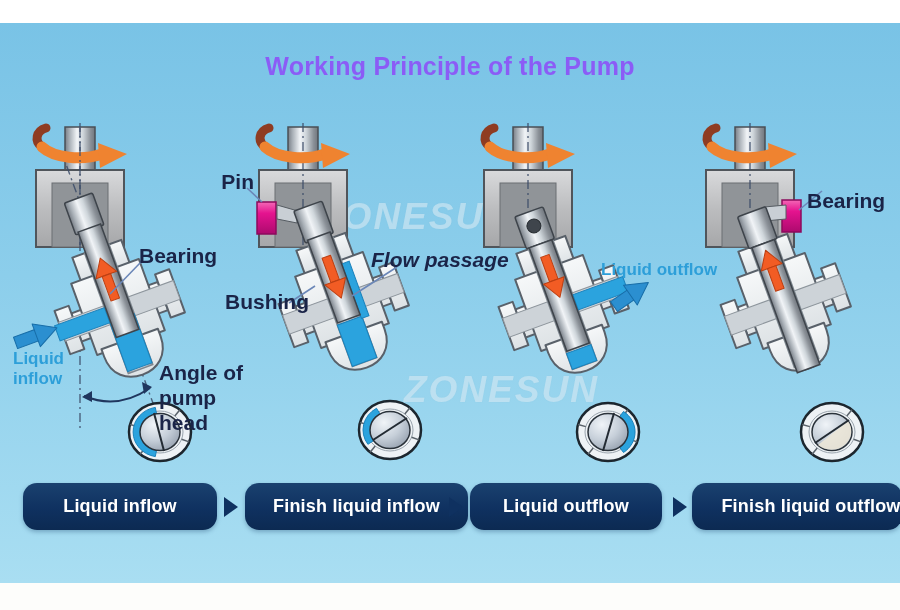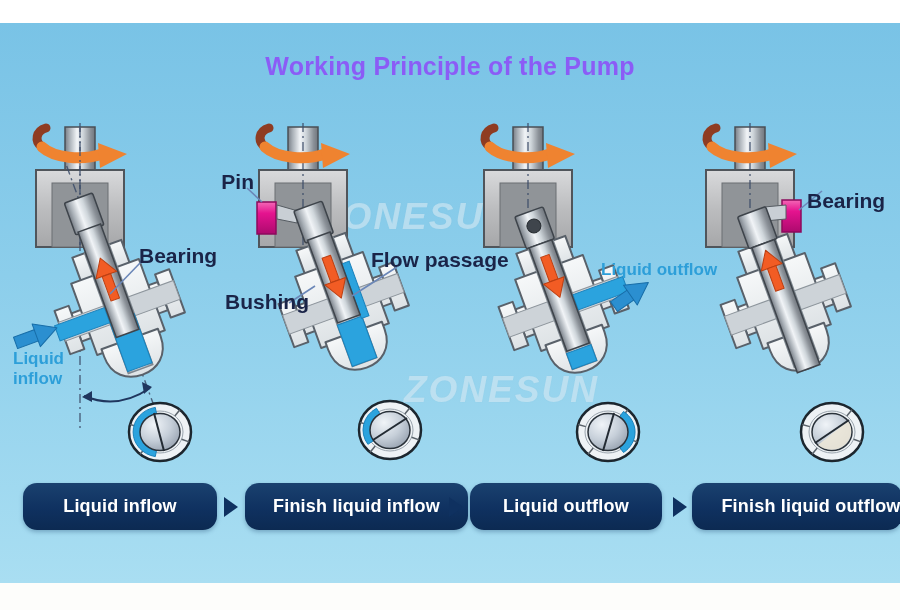--- a/index.html
+++ b/index.html
@@ -237,22 +237,23 @@
       <use href="#bv-base"></use>
       <use href="#bv-ball"></use>
       <path d="M -14 13 A 20 18.5 0 0 0 16 -11 L -14 13 Z" fill="#ece7d8" opacity=".9"></path>
       <line class="bvline" x1="-17" y1="11" x2="17" y2="-12"></line>
     </g>
   </svg>
 
   <div class="lbl" style="left:210px;top:169px;width:44px;text-align:right;">Pin</div>
   <div class="lbl" style="left:139px;top:243px;">Bearing</div>
   <div class="lbl" style="left:225px;top:289px;">Bushing</div>
-  <div class="lbl" style="left:371px;top:247px;white-space:nowrap;">Flow passage</div>
+  <div class="lbl" style="left:371px;top:247px;white-space:nowrap;font-style:italic;">Flow passage</div>
   <div class="lbl-az" style="left:13px;top:349px;width:64px;">Liquid inflow</div>
+  <div class="lbl" style="left:159px;top:360px;width:100px;">Angle of pump head</div>
   <div class="lbl-az" style="left:601px;top:260px;white-space:nowrap;">Liquid outflow</div>
   <div class="lbl" style="left:807px;top:168px;white-space:nowrap;margin-top:20px;">Bearing</div>
 
   <div class="flow-btn" style="left:23px;width:194px;">Liquid inflow</div>
   <div class="tri" style="left:224px;"></div>
   <div class="flow-btn" style="left:245px;width:223px;">Finish liquid inflow</div>
   <div class="tri" style="left:449px;"></div>
   <div class="flow-btn" style="left:470px;width:192px;">Liquid outflow</div>
   <div class="tri" style="left:673px;"></div>
   <div class="flow-btn" style="left:692px;width:182px;padding-left:28px;">Finish liquid outflow</div>

